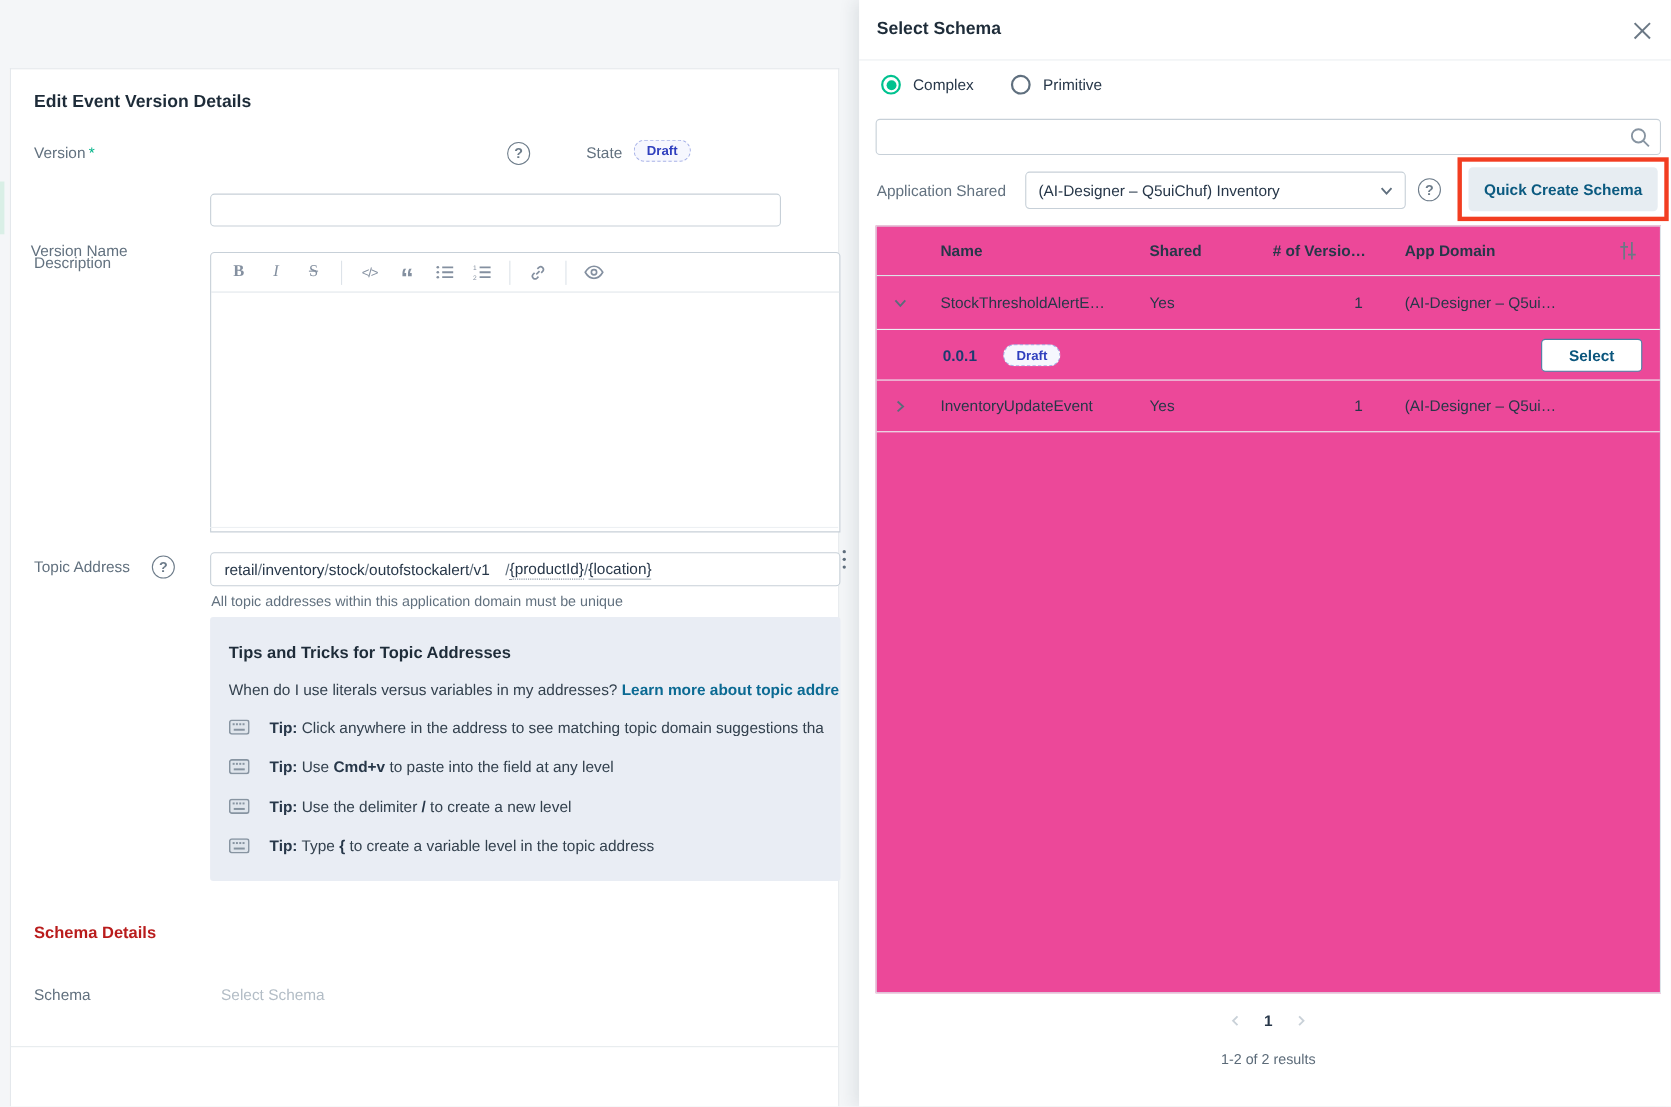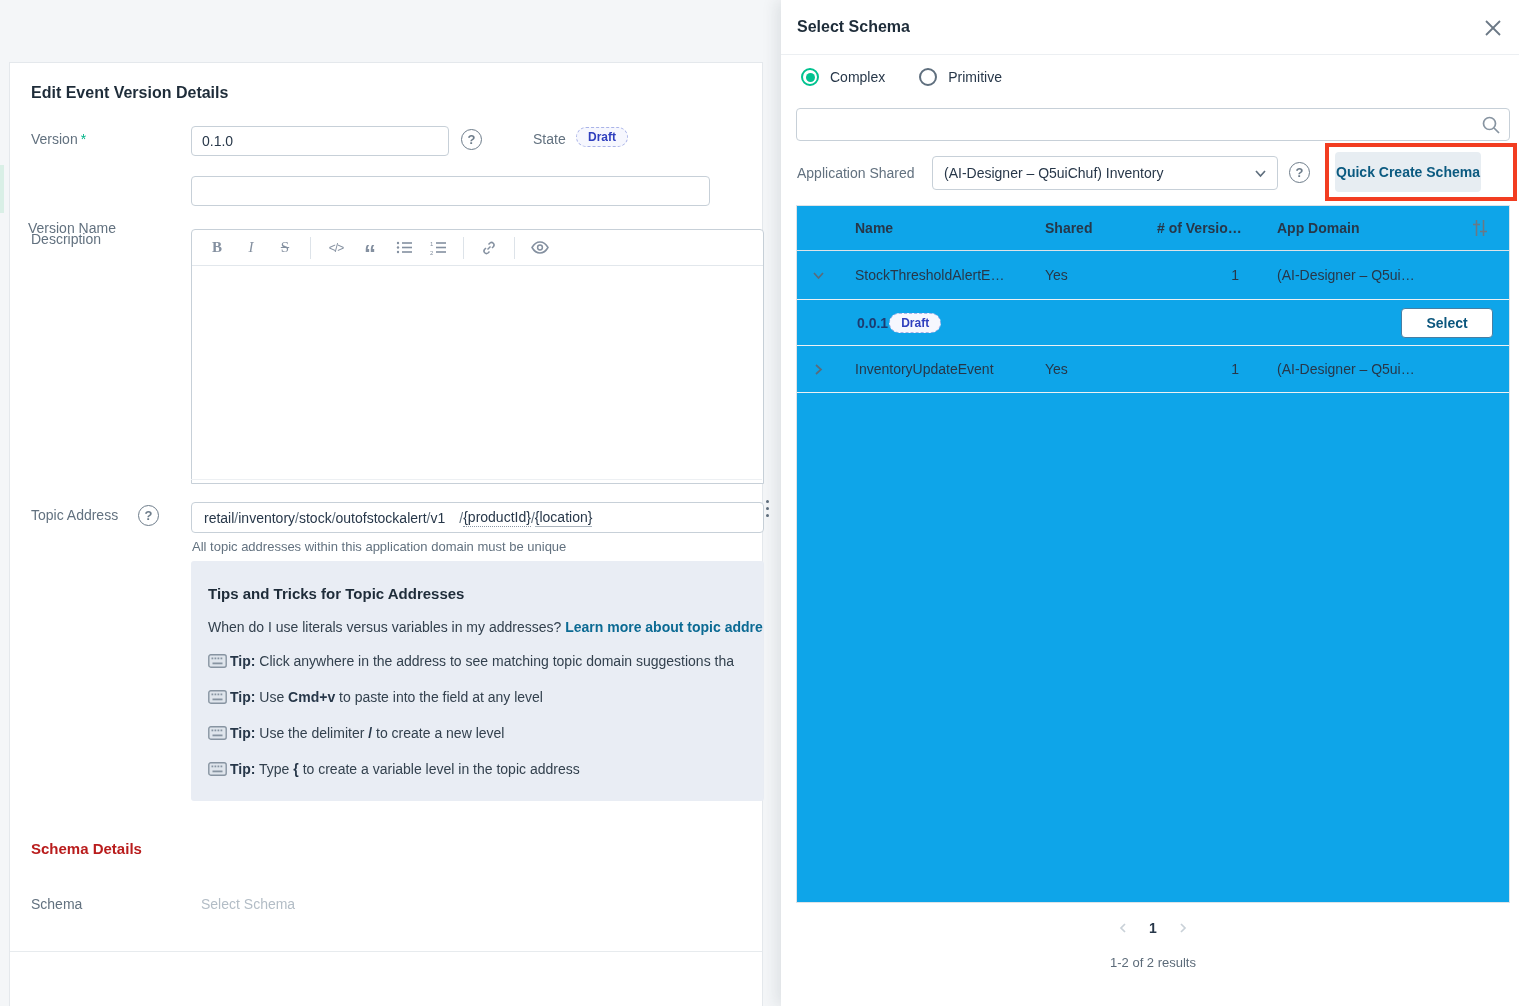--- a/index.html
+++ b/index.html
@@ -55,21 +55,21 @@
   .seg-dotted { border-bottom:1.5px dotted #8a97a5; padding-bottom:1px; }
   .seg-solid  { border-bottom:1.5px solid #aab4bd; padding-bottom:1px; }
   .topic-note { position:absolute; left:182px; top:476px; font-size:13px; color:#62717f; }
   .faint-div { position:absolute; left:181px; top:416px; right:0; height:1px; background:#edf0f3; }
   
   .tips { position:absolute; left:181px; top:498px; width:573px; height:240px;
     background:#e9edf4; border-radius:3px; overflow:hidden; }
   .tips-title { position:absolute; left:17px; top:24px; font-size:15px; font-weight:bold; color:#1e2c39; white-space:nowrap; }
   .tips-intro { position:absolute; left:17px; top:58px; white-space:nowrap; color:#33414e; width:556px; overflow:hidden; }
   .tips-link { color:#0b6a93; font-weight:bold; cursor:pointer; }
-  .tip-row { position:absolute; left:17px; width:556px; display:flex; align-items:center; gap:3px;
+  .tip-row { position:absolute; left:17px; width:556px; display:flex; align-items:center; gap:18px;
     white-space:nowrap; overflow:hidden; color:#33414e; }
   .tip-row b { color:#273749; }
   
   .section-heading { position:absolute; left:21px; top:777px; font-size:15px; font-weight:bold; color:#b91c1c; }
   .schema-placeholder { position:absolute; left:191px; top:833px; color:#b3bdc6; }
   .bottom-div { position:absolute; left:0; right:0; top:888px; height:1px; background:#e7ebee; }
   
   .drag-dots { position:absolute; left:766px; top:500px; width:6px; display:flex; flex-direction:column; gap:4px; }
   .drag-dots i { width:3px; height:3px; border-radius:50%; background:#5f6e7d; display:block; }
   
@@ -89,39 +89,39 @@
     border:1px solid #c7d0d8; border-radius:4px; background:#fff; }
   .search-box input { position:absolute; left:0; top:0; width:100%; height:100%; border:none; outline:none;
     padding:0 36px 0 10px; font-family:"Liberation Sans",sans-serif; font-size:14px; background:transparent; }
   .search-icon { position:absolute; right:8px; top:6px; }
   .domain-label { position:absolute; left:16px; top:165px; color:#62717f; }
   .domain-select { position:absolute; left:151px; top:156px; width:346px; height:34px;
     border:1px solid #c7d0d8; border-radius:4px; background:#fff; display:flex; align-items:center;
     padding:0 32px 0 11px; cursor:pointer; white-space:nowrap; overflow:hidden; }
   .domain-chevron { position:absolute; right:10px; top:10px; }
   .help3 { position:absolute; left:508px; top:162px; }
-  .quick-create { position:absolute; left:554px; top:152px; width:146px; height:40px;
+  .quick-create { position:absolute; left:554px; top:152px; width:172px; height:40px;
     background:#e7edf2; border:none; border-radius:4px; color:#0b5a80; font-weight:bold;
     font-size:14px; font-family:"Liberation Sans",sans-serif; cursor:pointer; }
   .anno-box { position:absolute; left:544px; top:143px; width:192px; height:58px;
     border:4px solid #f23d21; pointer-events:none; z-index:5; }
   
   .schema-table { position:absolute; left:15px; top:205px; width:714px; height:698px;
-    border:1px solid #dde3e8; background:#0ea5e9; }
+    border:1px solid #dde3e8; background:#ec4899; }
   .t-grid { display:grid; grid-template-columns:42px 206px 112px 112px 1fr 58px; align-items:center; }
   .t-header { height:45px; border-bottom:1px solid #dde3e8; font-weight:bold; color:#273749; }
   .t-row { height:49px; border-bottom:1px solid #ecf0f3; color:#273749; }
   .t-row2 { height:47px; border-bottom:1px solid #ecf0f3; }
   .cell-name { padding-left:16px; white-space:nowrap; overflow:hidden; text-overflow:ellipsis; }
   .cell-right { text-align:right; padding-right:30px; white-space:nowrap; overflow:hidden; }
   .cell-domain { white-space:nowrap; overflow:hidden; padding-left:8px; }
   .cell-chevron { display:flex; justify-content:center; cursor:pointer; }
   .cell-gear { display:flex; justify-content:center; cursor:pointer; }
   .sub-row { height:46px; border-bottom:1px solid #ecf0f3; position:relative; display:flex; align-items:center;
-    padding-left:60px; gap:1px; }
+    padding-left:60px; gap:24px; }
   .sub-version { font-weight:bold; color:#1c3b70; }
   .select-btn { position:absolute; right:16px; top:8px; width:92px; height:30px; background:#fff;
     border:1px solid #477ea3; border-radius:4px; color:#0b567d; font-weight:bold; font-size:14px;
     font-family:"Liberation Sans",sans-serif; cursor:pointer; }
   
   .pagination { position:absolute; left:15px; top:920px; width:714px; display:flex;
     align-items:center; justify-content:center; gap:20px; }
   .page-num { font-weight:bold; color:#273749; }
   .page-chev { cursor:pointer; display:flex; }
   .results { position:absolute; left:15px; top:955px; width:714px; text-align:center;
@@ -132,21 +132,20 @@
 <body>
 
 <div class="mint-strip"></div>
 
 <div class="left-card">
   <div class="panel-title">Edit Event Version Details</div>
 
   <div class="field-label" style="left:21px; top:68px;">
     <span>Version</span><span class="req">*</span>
   </div>
-  <input class="text-input" style="left: 181px; top: 63px; width: 258px;" value="0.1.0">
   <span class="help-icon" style="position:absolute; left:451px; top:66px;">?</span>
   <div class="field-label" style="left:523px; top:68px;">State</div>
   <span class="badge-draft" style="position:absolute; left:566px; top:64px;">Draft</span>
 
   <div class="field-label" style="left:18px; top:118px;margin-top:39px;">Version Name</div>
   <input class="text-input" style="left: 181px; top: 113px; width: 519px;" value="">
 
   <div class="field-label" style="left:21px; top:168px;">Description</div>
   <div class="editor">
     <div class="editor-toolbar">

